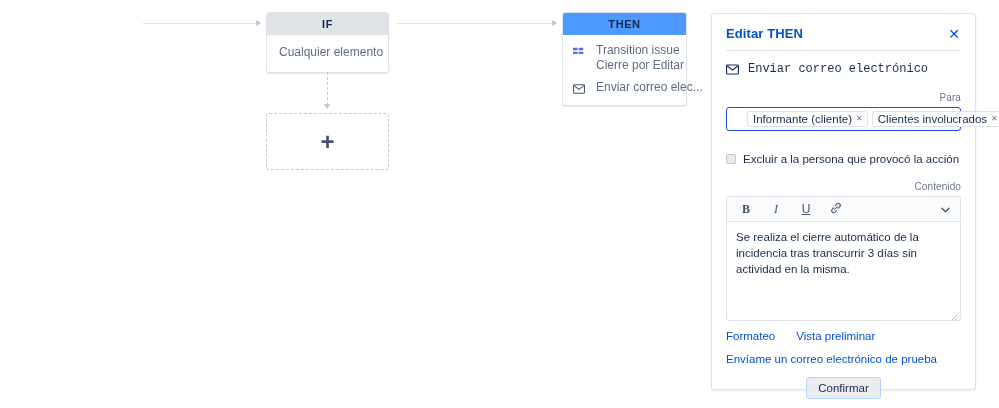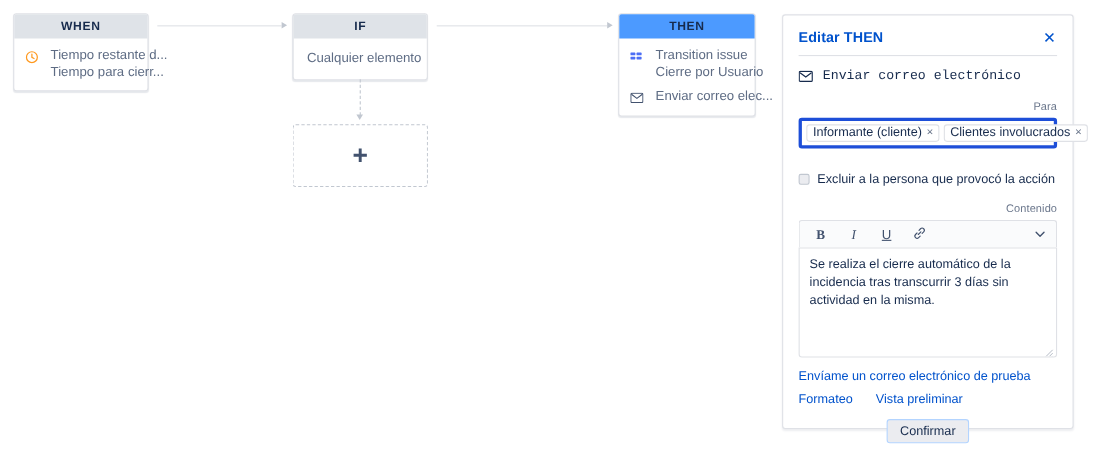--- a/index.html
+++ b/index.html
@@ -184,24 +184,24 @@
     font-size: 10px;
     font-weight: normal;
     color: #6B778C;
     margin-top: 16px;
     margin-bottom: 4px;
     letter-spacing: 0.1px;
     text-align: right;
   }
 
   .chips-box {
-    border: 3px solid #1d4ed8;
-    border-radius: 3px;
-    background: #ffffff;
-    padding: 3px 4px;
+    border: 1px solid #1d4ed8;
+    border-radius: 3px;
+    background: #ffffff;
+    padding: 3px 20px;
     display: flex;
     flex-wrap: nowrap;
     gap: 4px;
     box-sizing: border-box;
     min-height: 22px;
     align-items: center;
   }
   .chip {
     display: inline-flex;
     align-items: center;
@@ -328,37 +328,20 @@
     font-size: 11.5px;
     color: #0052CC;
     cursor: pointer;
   }
 </style>
 </head>
 <body>
 
 <div id="canvas">
 
-  <div class="node" id="node-when">
-    <div class="node-header">WHEN</div>
-    <div class="node-body">
-      <div class="node-row">
-        <span class="node-row-ico">
-          <svg width="12" height="12" viewBox="0 0 16 16">
-            <circle cx="8" cy="8" r="6.6" fill="none" stroke="#FF991F" stroke-width="1.5"></circle>
-            <path d="M8 4.4 L8 8.2 L10.6 9.6" fill="none" stroke="#FF991F" stroke-width="1.5" stroke-linecap="round"></path>
-          </svg>
-        </span>
-        <span class="node-row-text">
-          <span>Tiempo restante d...</span>
-          <span class="sub">Tiempo para cierr...</span>
-        </span>
-      </div>
-    </div>
-  </div>
 
   <div class="hline" style="left:143px; top:23px; width:113px;"></div>
   <div class="harrow" style="left:256px; top:19.5px;"></div>
 
   <div class="node" id="node-if">
     <div class="node-header">IF</div>
     <div class="node-body">
       <div class="node-row">
         <span class="node-row-text">Cualquier elemento</span>
       </div>
@@ -382,21 +365,21 @@
         <span class="node-row-ico">
           <svg width="11" height="11" viewBox="0 0 12 12">
             <rect x="0" y="2" width="5" height="2.6" rx="0.6" fill="#4C6EF5"></rect>
             <rect x="6.2" y="2" width="5" height="2.6" rx="0.6" fill="#4C6EF5"></rect>
             <rect x="0" y="6.2" width="5" height="2.6" rx="0.6" fill="#4C6EF5"></rect>
             <rect x="6.2" y="6.2" width="5" height="2.6" rx="0.6" fill="#4C6EF5"></rect>
           </svg>
         </span>
         <span class="node-row-text">
           <span>Transition issue</span>
-          <span class="sub">Cierre por Usuario</span>
+          <span class="sub">Cierre por Editar</span>
         </span>
       </div>
       <div class="node-row" style="margin-top:7px;">
         <span class="node-row-ico">
           <svg width="12" height="10" viewBox="0 0 14 11">
             <rect x="0.6" y="0.6" width="12.8" height="9.8" rx="1" fill="none" stroke="#42526E" stroke-width="1.2"></rect>
             <path d="M1.2 1.6 L7 6 L12.8 1.6" fill="none" stroke="#42526E" stroke-width="1.2"></path>
           </svg>
         </span>
         <span class="node-row-text">Enviar correo elec...</span>
@@ -465,27 +448,27 @@
 
   <div class="editor-area">
     <span>Se realiza el cierre automático de la incidencia tras transcurrir 3 días sin actividad en la misma.</span>
     <span class="resize-grip">
       <svg width="8" height="8" viewBox="0 0 8 8">
         <path d="M7 1 L1 7 M7 4 L4 7 M7 6.6 L6.6 7" stroke="#B3B9C4" stroke-width="0.9" fill="none"></path>
       </svg>
     </span>
   </div>
 
-  <div class="link-row link-row-2">
-    <span class="plink">Envíame un correo electrónico de prueba</span>
-  </div>
-
   <div class="link-row">
     <span class="plink">Formateo</span>
     <span class="plink">Vista preliminar</span>
   </div>
 
+  <div class="link-row link-row-2">
+    <span class="plink">Envíame un correo electrónico de prueba</span>
+  </div>
+
   <div class="btn-row">
     <button class="btn-primary">Confirmar</button>
     <span class="btn-link">Cancelar</span>
   </div>
 
 </div>
 
 </body></html>

